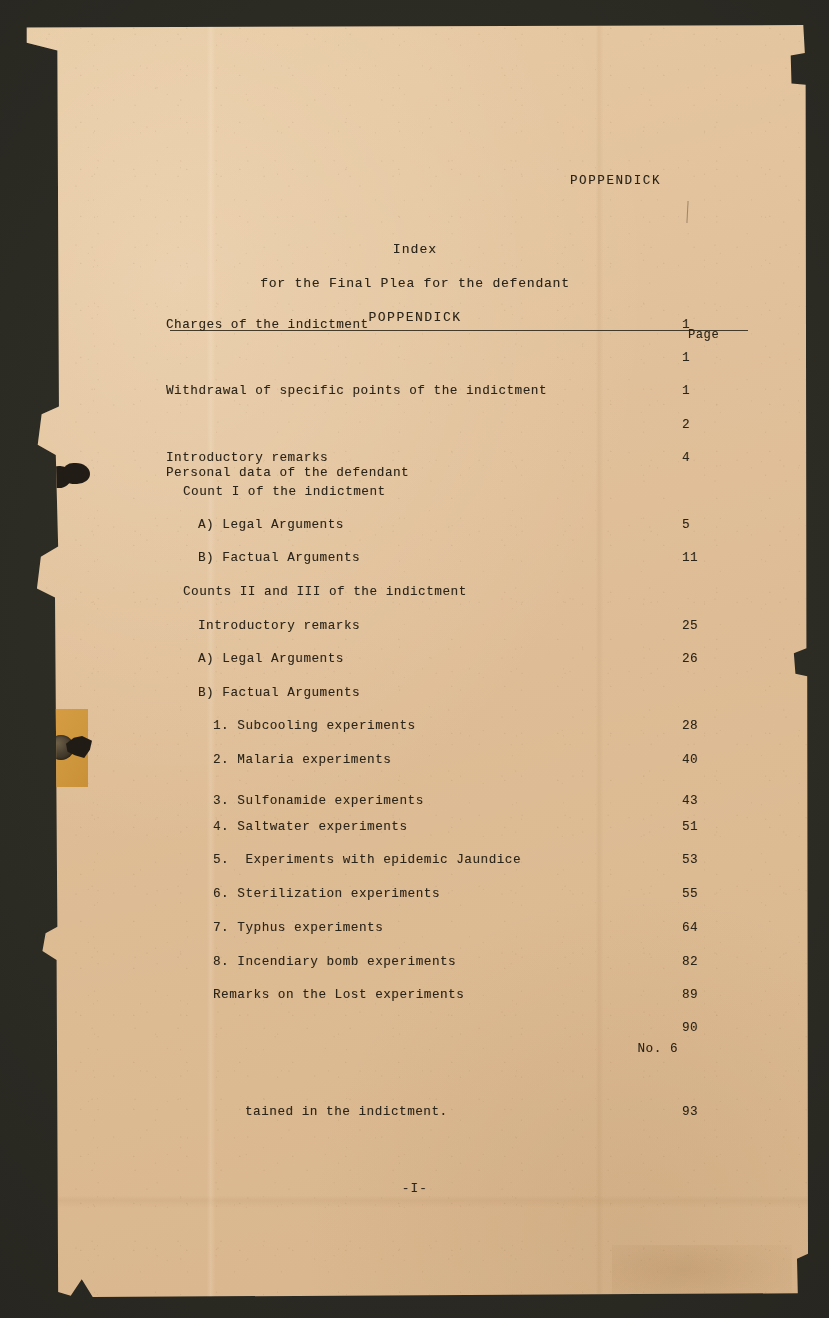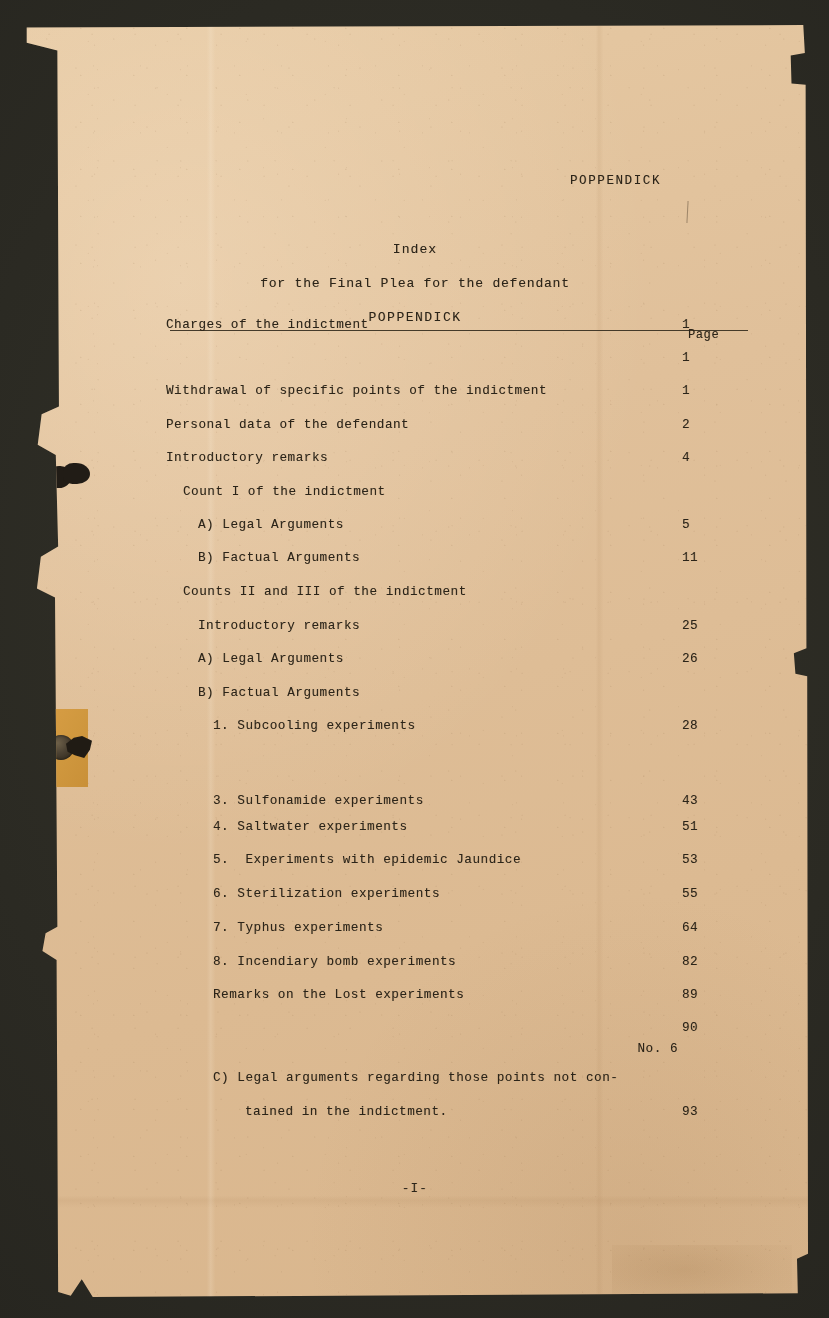--- a/index.html
+++ b/index.html
@@ -312,21 +312,21 @@
           <span class="pageno" style="left: 644px;">1</span>
         </div>
         <div class="row" style="top: 326px;">
           <span class="pageno" style="left: 644px;">1</span>
         </div>
         <div class="row" style="top: 359px;">
           <span class="label" style="left: 128px;">Withdrawal of specific points of the indictment</span>
           <span class="pageno" style="left: 644px;">1</span>
         </div>
         <div class="row" style="top: 393px;">
-          <span class="label" style="left: 128px;">Personal data of the defendant</span>
+          <span class="label" style="left: 128px; margin-top: 48px;">Personal data of the defendant</span>
           <span class="pageno" style="left: 644px;">2</span>
         </div>
         <div class="row" style="top: 426px;">
           <span class="label" style="left: 128px;">Introductory remarks</span>
           <span class="pageno" style="left: 644px;">4</span>
         </div>
         <div class="row" style="top: 460px;">
           <span class="label" style="left: 145px;">Count I of the indictment</span>
         </div>
         <div class="row" style="top: 493px;">
@@ -348,20 +348,24 @@
           <span class="label" style="left: 160px;">A) Legal Arguments</span>
           <span class="pageno" style="left: 644px;">26</span>
         </div>
         <div class="row" style="top: 661px;">
           <span class="label" style="left: 160px;">B) Factual Arguments</span>
         </div>
         <div class="row" style="top: 694px;">
           <span class="label" style="left: 175px;">1. Subcooling experiments</span>
           <span class="pageno" style="left: 644px;">28</span>
         </div>
+        <div class="row" style="top: 728px;">
+          <span class="label" style="left: 175px;">2. Malaria experiments</span>
+          <span class="pageno" style="left: 644px;">40</span>
+        </div>
         <div class="row" style="top: 761px; margin-top: 8px;">
           <span class="label" style="left: 175px;">3. Sulfonamide experiments</span>
           <span class="pageno" style="left: 644px;">43</span>
         </div>
         <div class="row" style="top: 795px;">
           <span class="label" style="left: 175px;">4. Saltwater experiments</span>
           <span class="pageno" style="left: 644px;">51</span>
         </div>
         <div class="row" style="top: 828px;">
           <span class="label" style="left: 175px;">5.  Experiments with epidemic Jaundice</span>
@@ -380,23 +384,20 @@
           <span class="pageno" style="left: 644px;">82</span>
         </div>
         <div class="row" style="top: 963px;">
           <span class="label" style="left: 175px;">Remarks on the Lost experiments</span>
           <span class="pageno" style="left: 644px;">89</span>
         </div>
         <div class="row" style="top: 996px;">
           <span class="pageno" style="left: 644px;">90</span>
         </div>
         <div class="cont-right" style="position: absolute; top: 1017px;">No. 6</div>
-        <div class="row" style="top: 1046px;">
-          <span class="label" style="left: 175px;">C) Legal arguments regarding those points not con-</span>
-        </div>
         <div class="row" style="top: 1080px;">
           <span class="label" style="left: 207px;">tained in the indictment.</span>
           <span class="pageno" style="left: 644px;">93</span>
         </div>
       </div>
 
     <div class="typed" id="folio">-I-</div>
 
     <div id="blot-upper">
       <div class="b1"></div>

